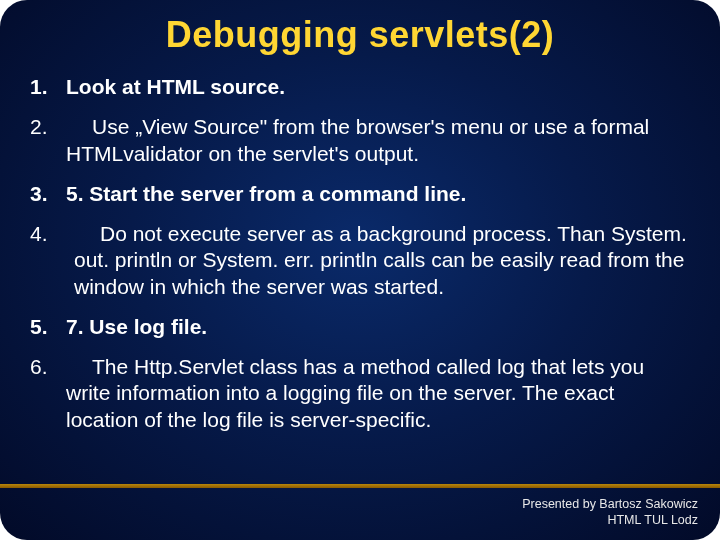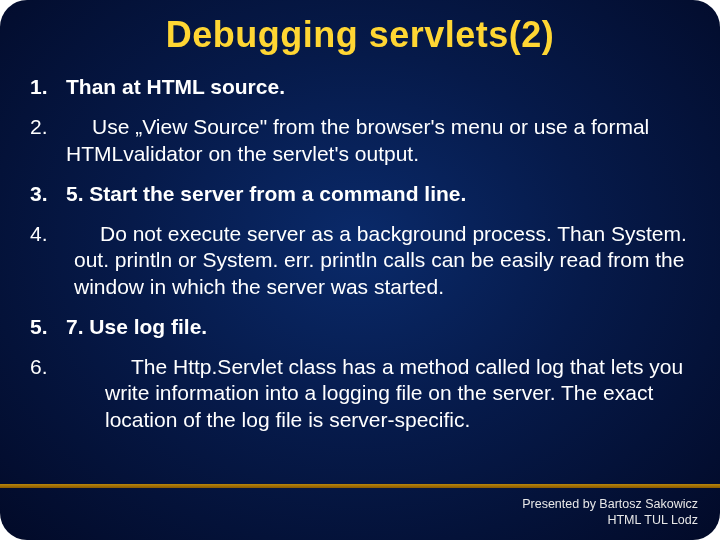--- a/index.html
+++ b/index.html
@@ -72,21 +72,21 @@
 <body>
 
 <div class="slide">
 
   <div class="title">Debugging servlets(2)</div>
 
   <div class="list">
 
     <div class="item bold">
       <div class="num">1.</div>
-      <div class="body">Than at HTML source.</div>
+      <div class="body">Look at HTML source.</div>
     </div>
 
     <div class="item">
       <div class="num">2.</div>
       <div class="body" style="text-indent:26px;">Use „View Source" from the browser's menu or use a formal HTMLvalidator on the servlet's output.</div>
     </div>
 
     <div class="item bold">
       <div class="num">3.</div>
       <div class="body">5. Start the server from a command line.</div>
@@ -97,21 +97,21 @@
       <div class="body" style="text-indent:26px;margin-left:8px;">Do not execute server as a background process. Than System. out. println or System. err. println calls can be easily read from the window in which the server was started.</div>
     </div>
 
     <div class="item bold">
       <div class="num">5.</div>
       <div class="body">7. Use log file.</div>
     </div>
 
     <div class="item">
       <div class="num">6.</div>
-      <div class="body" style="text-indent:26px;margin-left:39px;">The Http.Servlet class has a method called log that lets you write information into a logging file on the server. The exact location of the log file is server-specific.</div>
+      <div class="body" style="text-indent:26px;">The Http.Servlet class has a method called log that lets you write information into a logging file on the server. The exact location of the log file is server-specific.</div>
     </div>
 
   </div>
 
   <div class="divider"></div>
 
   <div class="footer">
     <div>Presented by Bartosz  Sakowicz</div>
     <div>HTML TUL Lodz</div>
   </div>

